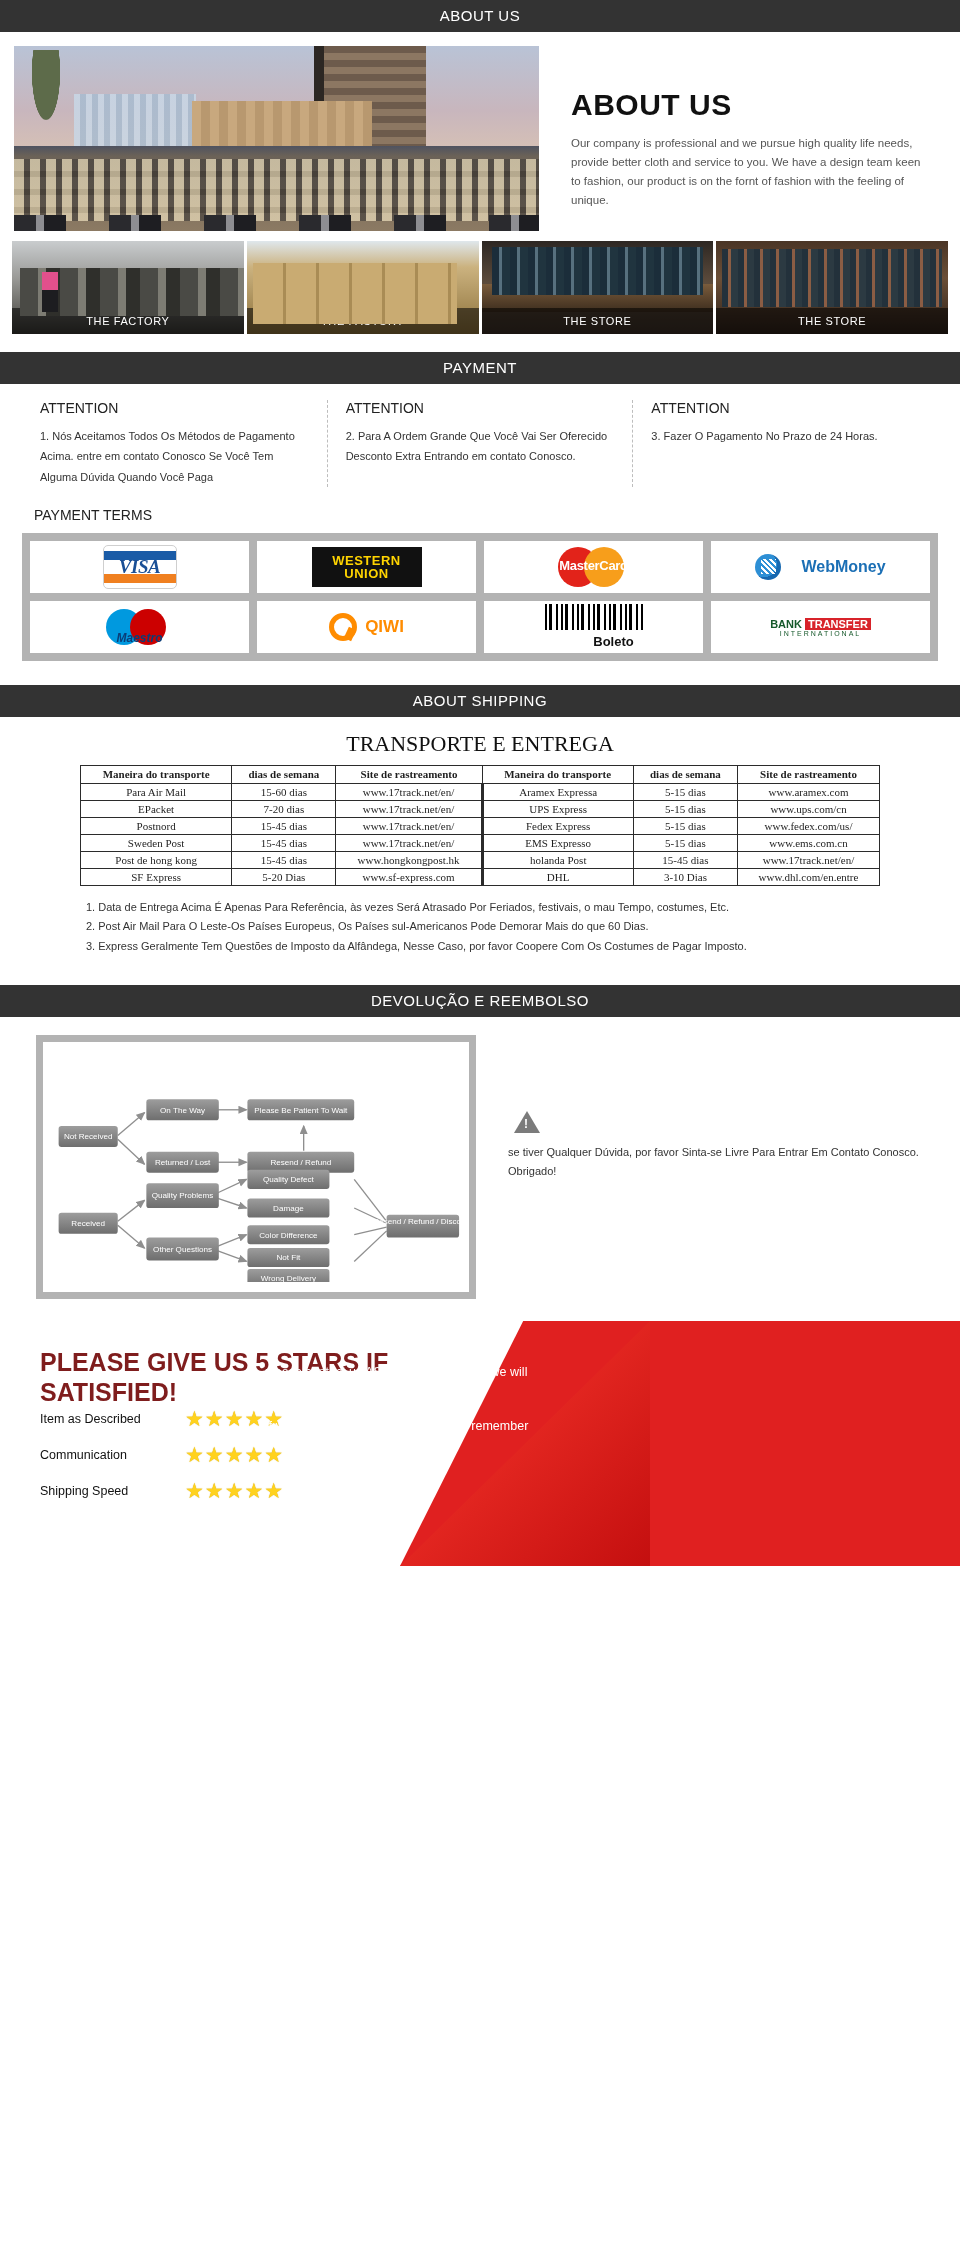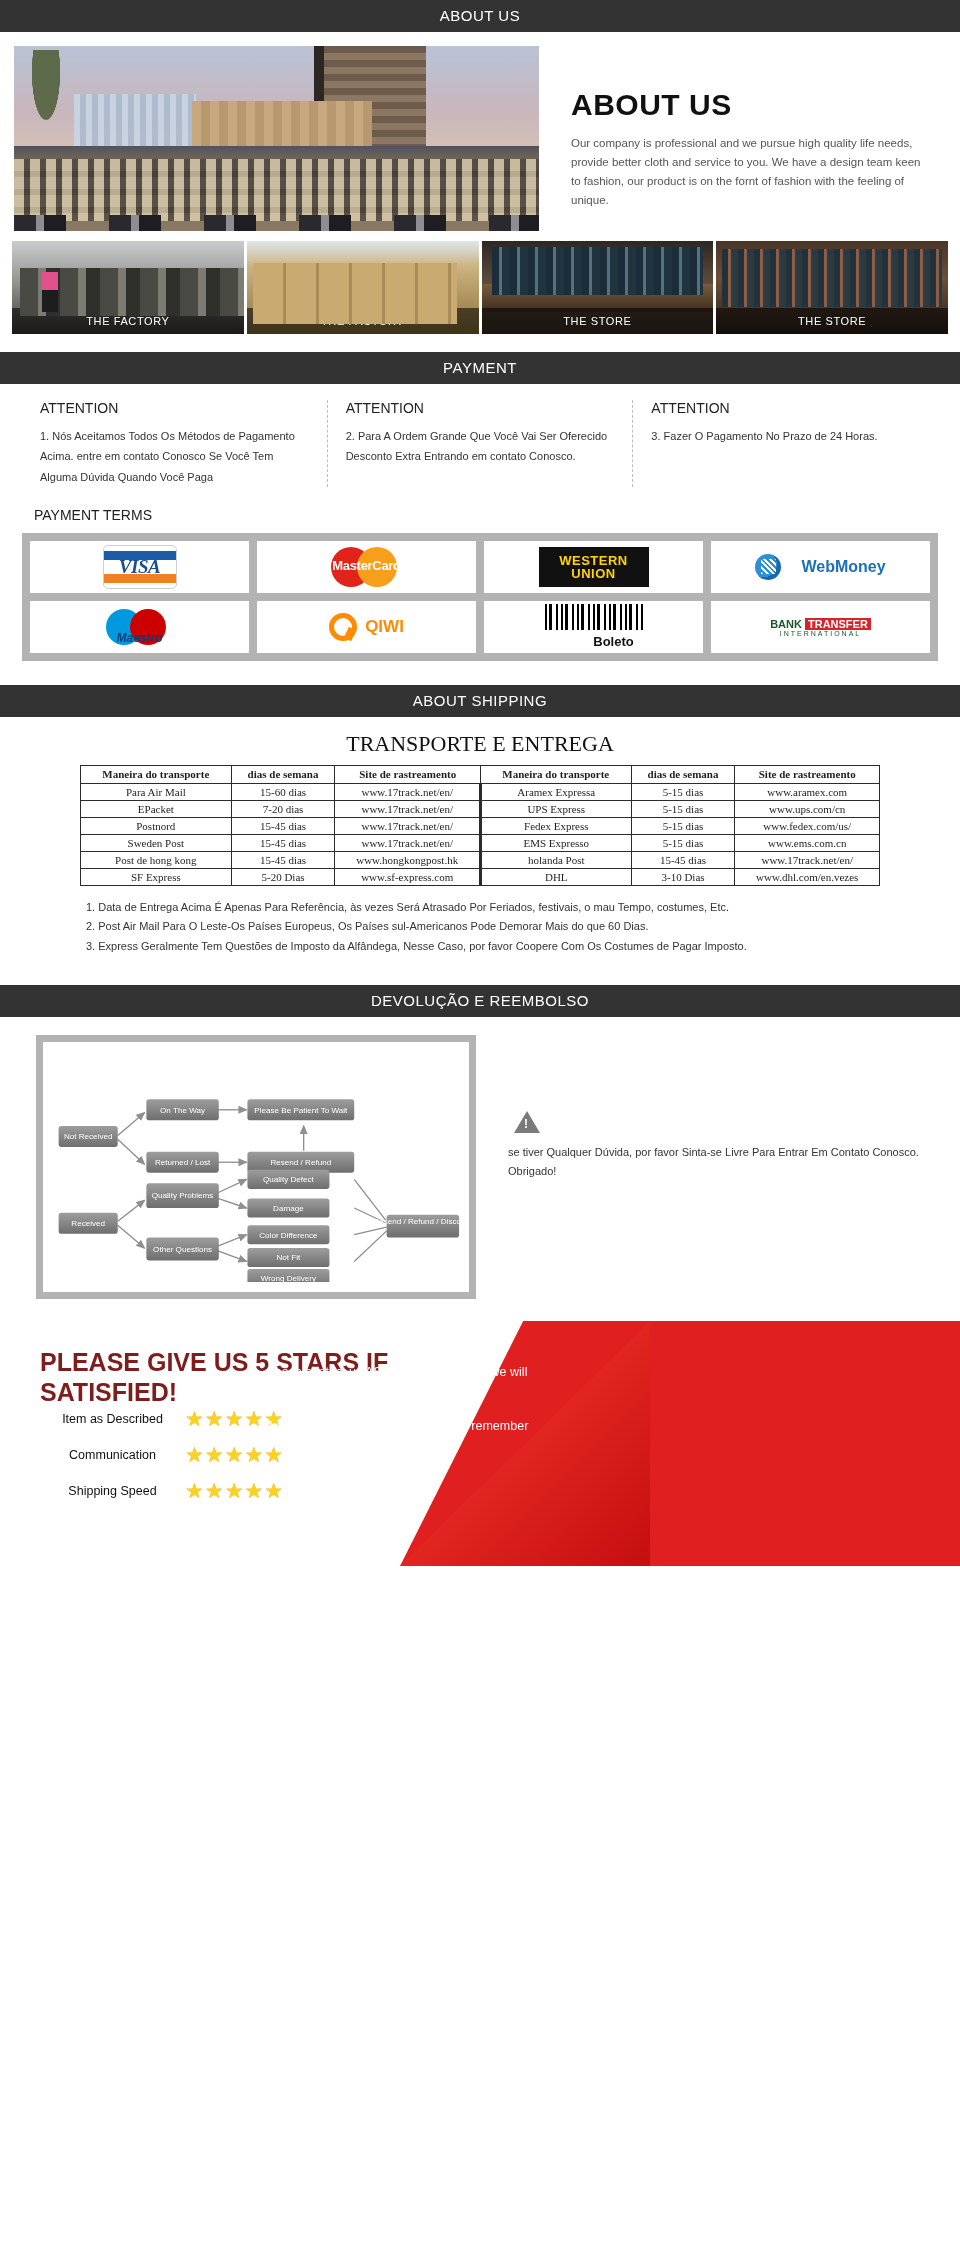--- a/index.html
+++ b/index.html
@@ -207,21 +207,21 @@
     font-weight:bold; }
   .flow-side p { font-size:11px; line-height:1.7; color:#333; }
   .flow-svg { width:100%; height:230px; display:block; }
   .flow-svg .lbl { fill:#ffffff; font-family:"Liberation Sans",sans-serif; font-size:8.5px; }
   .flow-svg .ln { stroke:#8f8f8f; stroke-width:1.4; fill:none; }
 
   
   .fb-wrap { position:relative; height:245px; overflow:hidden; background:#fff; }
   .fb-left { position:absolute; left:0; top:0; width:430px; padding: 26px 0 0 40px; z-index:3; }
   .fb-left h2 { color:#7f1d1d; font-size:25px; font-weight:bold; line-height:1.2; }
-  .rating-row { display:flex; align-items:center; margin-bottom:12px;text-align:center; }
+  .rating-row { display:flex; align-items:center; margin-bottom:12px; }
   .rating-row .lab { width:145px; font-size:12.5px; color:#111; }
   .stars { color:#ffd21e; font-size:21px; letter-spacing:1px; text-shadow:0 0 1px #caa00a; }
   .fb-right { position:absolute; right:0; top:0; width:560px; height:245px; z-index:1; }
   .fb-ribbon { position:absolute; right:0; top:0; width:560px; height:245px;
     background:#e02020; clip-path: polygon(22% 0, 100% 0, 100% 100%, 0% 100%); }
   .fb-fold { position:absolute; right:310px; top:0; width:250px; height:245px;
     background: linear-gradient(135deg,#ff3b30 0%, #c40f0f 100%);
     clip-path: polygon(100% 0, 100% 100%, 0% 100%); }
   .fb-txt { position:absolute; left:265px; top:42px; width:270px; z-index:4; color:#fff; }
   .fb-txt p { font-size:12.5px; line-height:1.45; margin-bottom:18px; }
@@ -289,32 +289,32 @@
   <div class="pt-title">PAYMENT TERMS</div>
 
   <div class="logos">
     <div class="logo-row">
       <div class="logo-cell">
         <div class="visa-card">
           <span>VISA</span>
         </div>
       </div>
       <div class="logo-cell">
-        <div class="mc">
-          <i class="r"></i>
-          <i class="o"></i>
-          <b>MasterCard</b>
-        </div>
-      </div>
-      <div class="logo-cell">
         <div class="wu">
           <span>
             <span>WESTERN</span><br>
             <span>UNION</span>
           </span>
+        </div>
+      </div>
+      <div class="logo-cell">
+        <div class="mc">
+          <i class="r"></i>
+          <i class="o"></i>
+          <b>MasterCard</b>
         </div>
       </div>
       <div class="logo-cell">
         <div class="wm-logo">
           <span class="dot"></span>
           <span>WebMoney</span>
         </div>
       </div>
     </div>
     <div class="logo-row">
@@ -404,21 +404,21 @@
           <td class="sep">holanda Post</td>
           <td>15-45 dias</td>
           <td>www.17track.net/en/</td>
         </tr>
         <tr>
           <td>SF Express</td>
           <td>5-20 Dias</td>
           <td>www.sf-express.com</td>
           <td class="sep">DHL</td>
           <td>3-10 Dias</td>
-          <td>www.dhl.com/en.vezes</td>
+          <td>www.dhl.com/en.entre</td>
         </tr>
       </tbody>
     </table>
 
     <div class="ship-notes">
       <div style="font-size:11px;line-height:1.8;color:#333;padding-left:38px;">1. Data de Entrega Acima É Apenas Para Referência, às vezes Será Atrasado Por Feriados, festivais, o mau Tempo, costumes, Etc.</div>
       <div style="font-size:11px;line-height:1.8;color:#333;padding-left:38px;">2. Post Air Mail Para O Leste-Os Países Europeus, Os Países sul-Americanos Pode Demorar Mais do que 60 Dias.</div>
       <div style="font-size:11px;line-height:1.8;color:#333;padding-left:38px;">3. Express Geralmente Tem Questões de Imposto da Alfândega, Nesse Caso, por favor Coopere Com Os Costumes de Pagar Imposto.</div>
     </div>
   </div>

